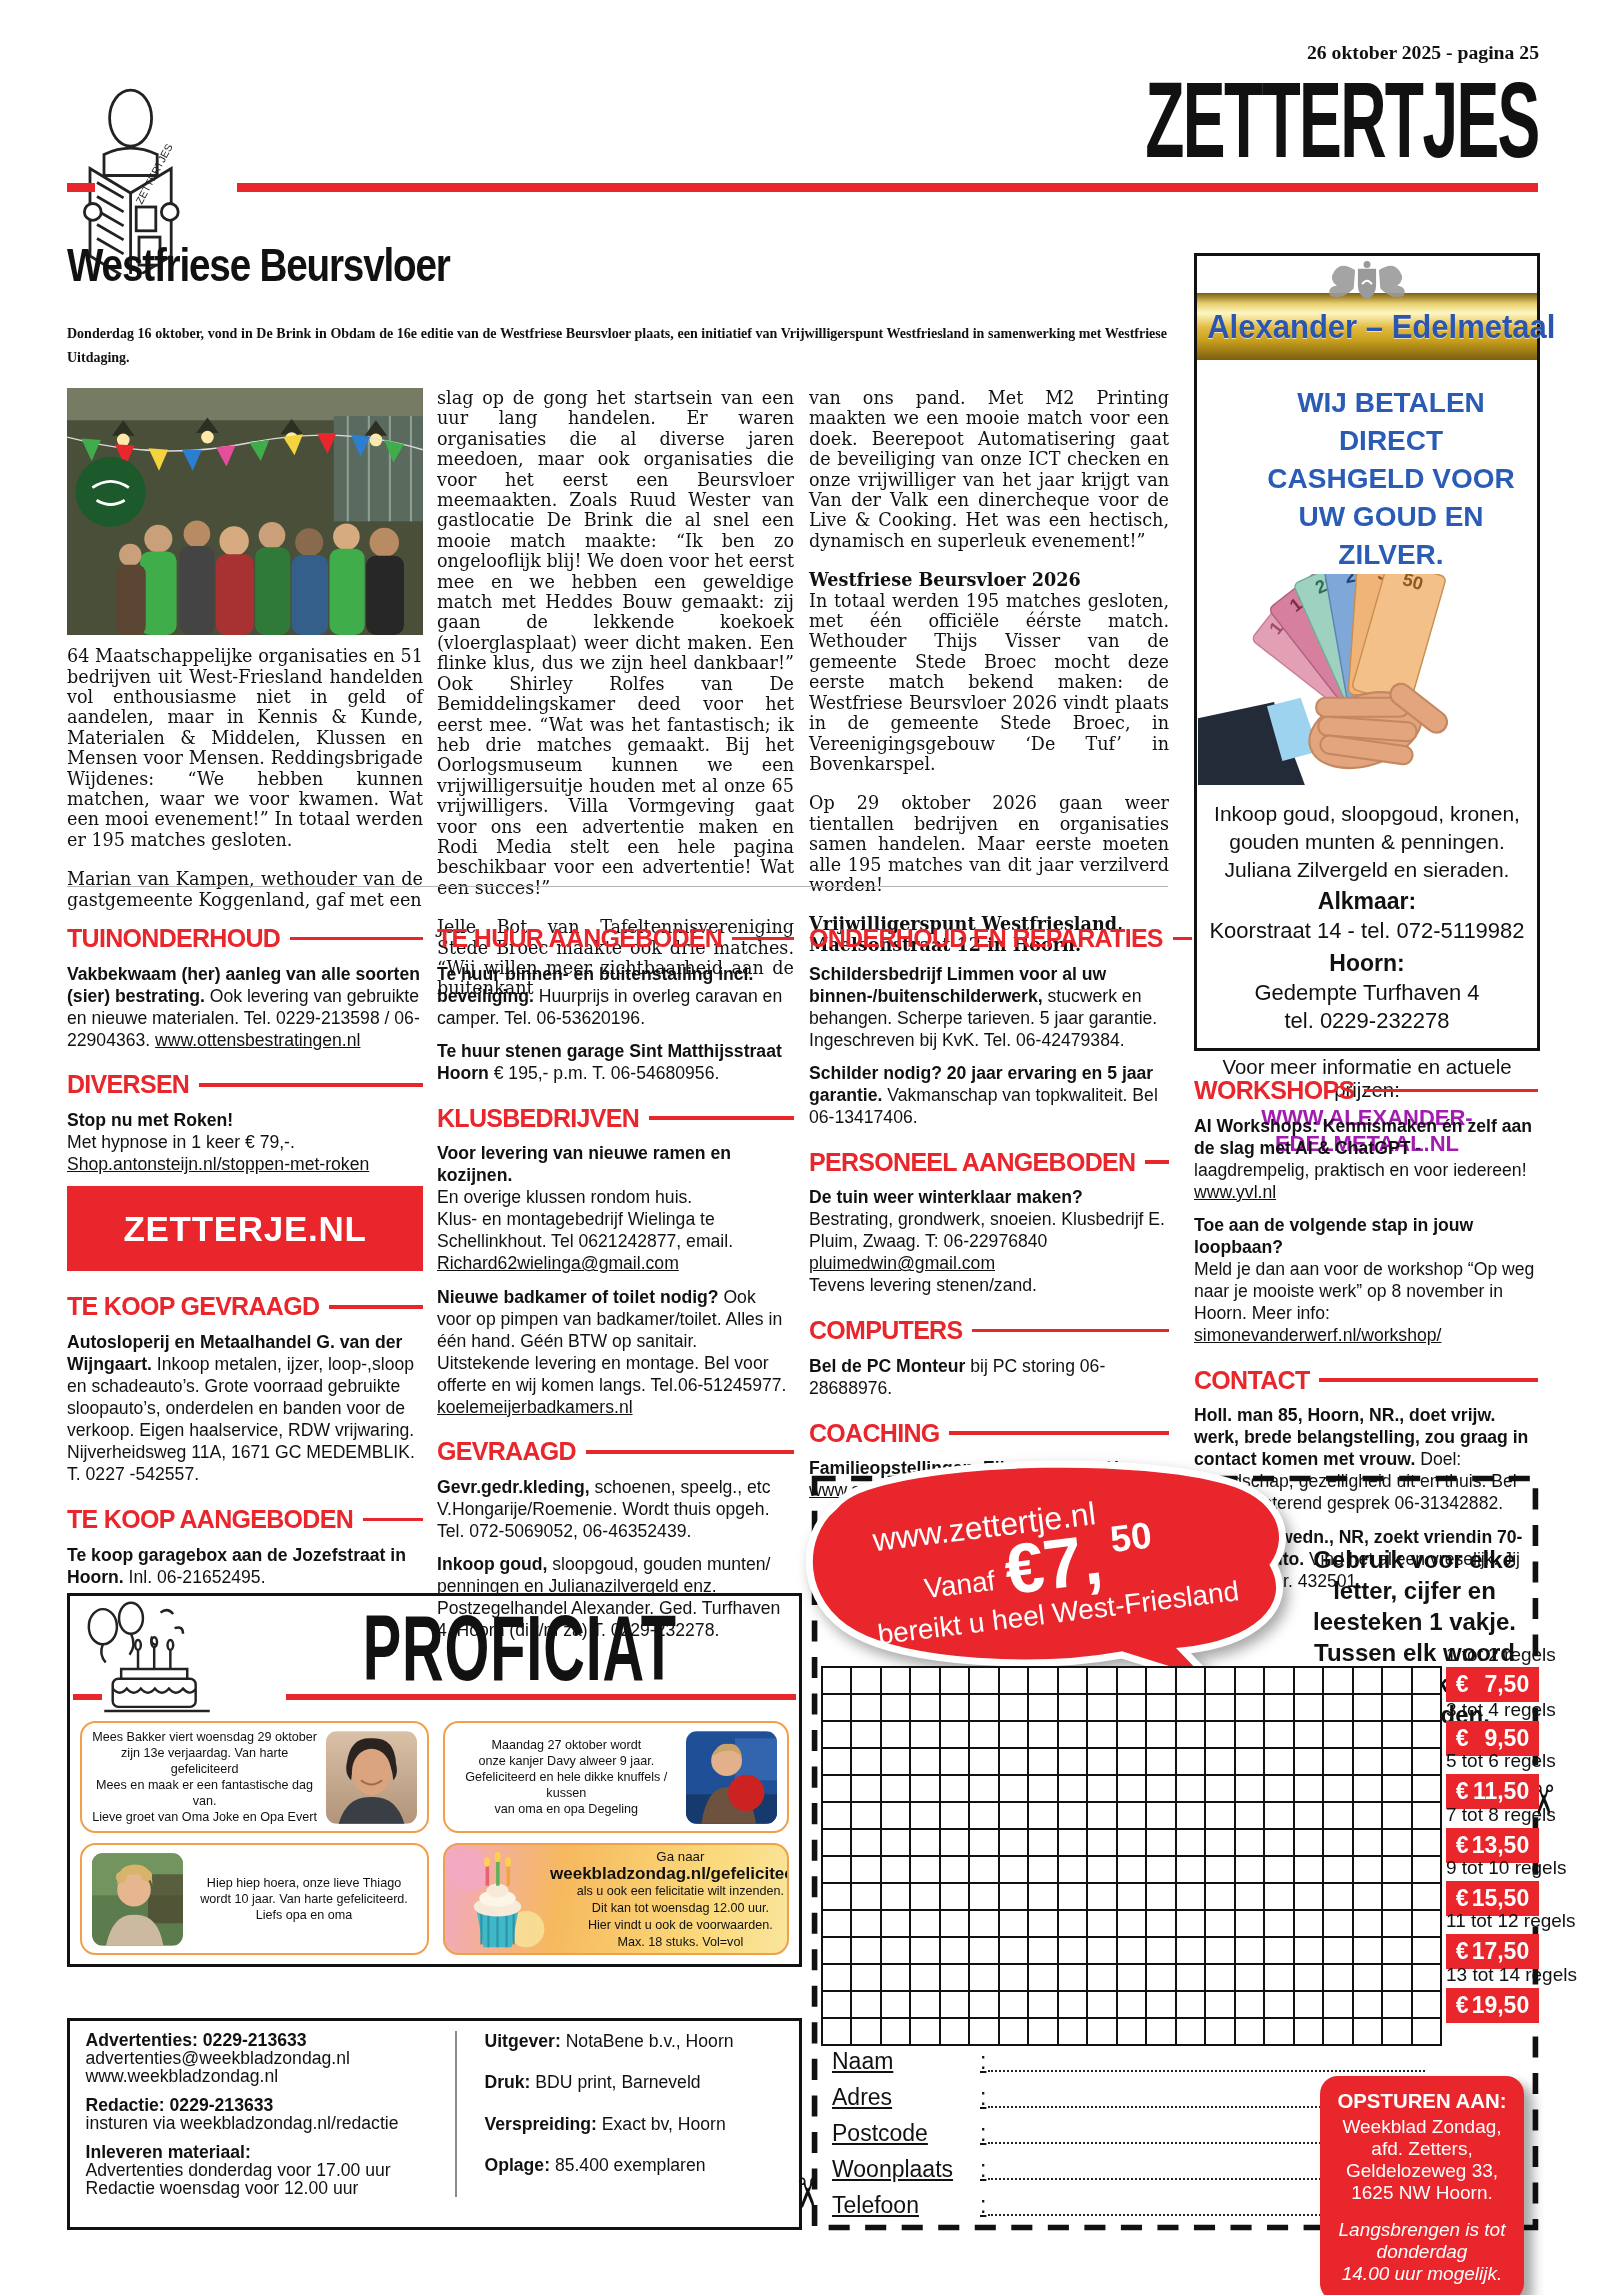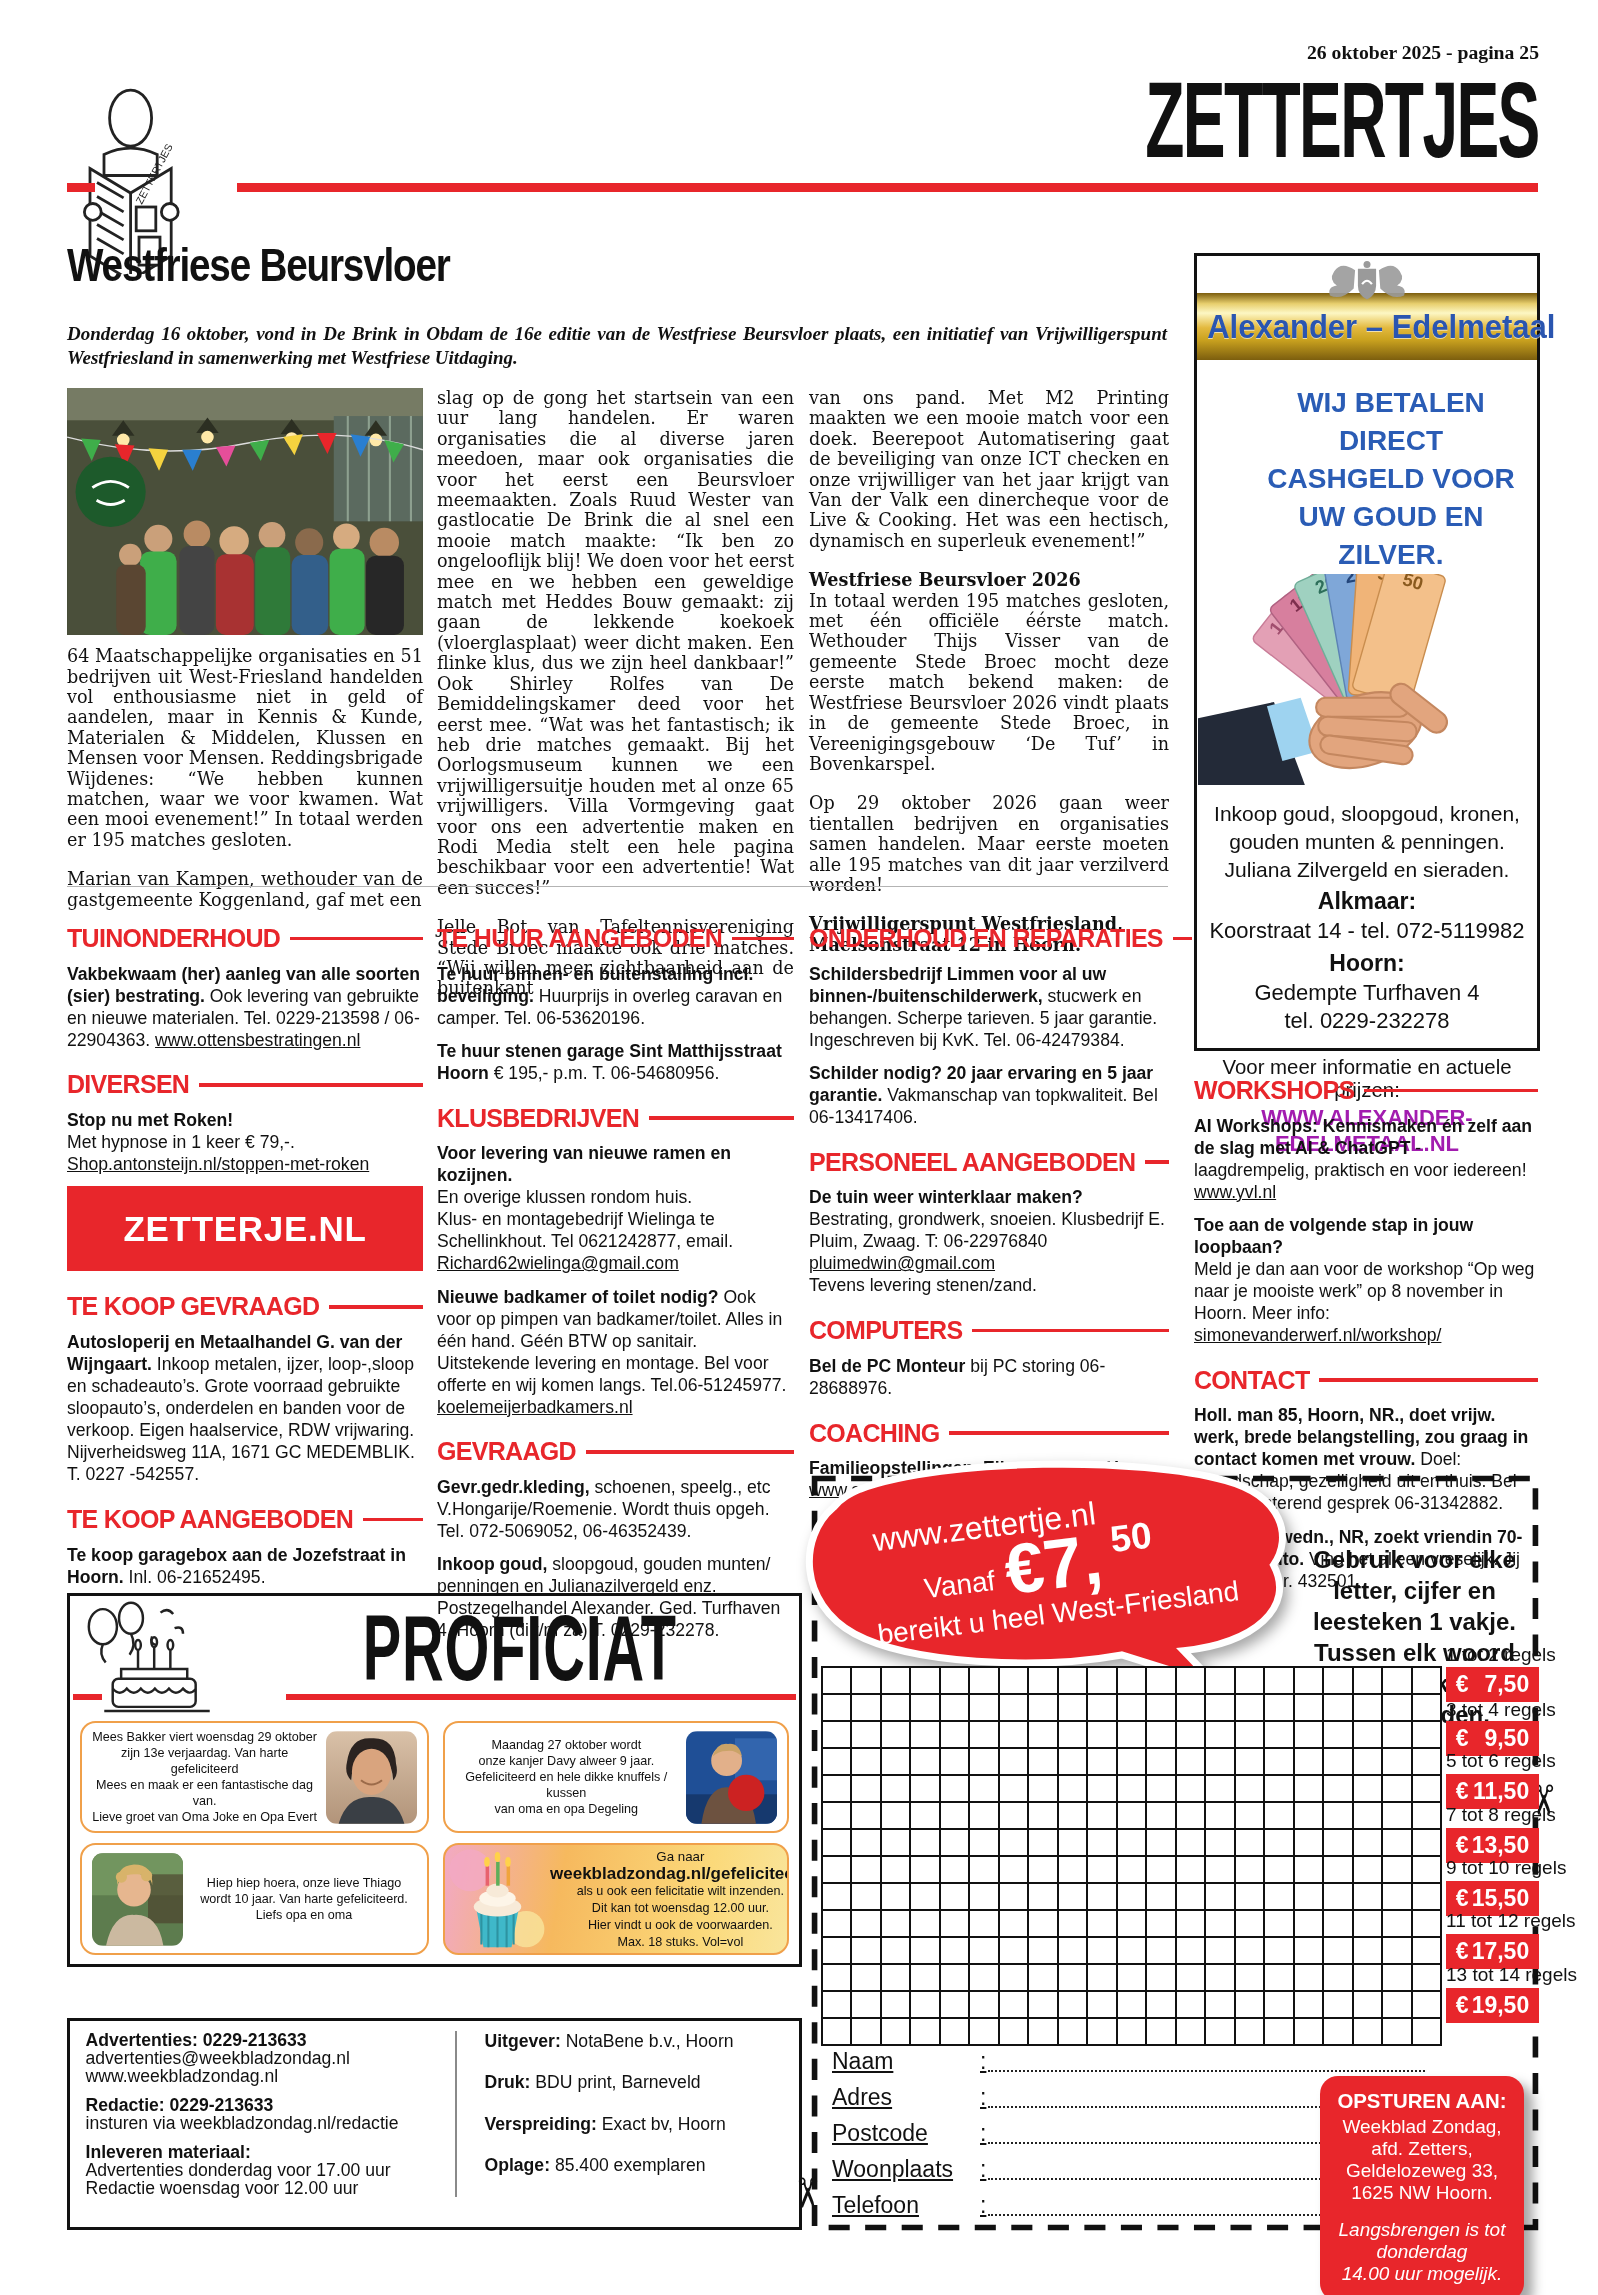--- a/index.html
+++ b/index.html
@@ -13,21 +13,21 @@
             font-weight:bold;font-size:19.7px;}
   .masthead{position:absolute;top:67px;right:60px;font-weight:bold;font-size:107px;line-height:1;
             letter-spacing:-2.8px;transform:scaleX(.60);transform-origin:right top;white-space:nowrap;}
   #reader-icon{position:absolute;left:69px;top:77px;}
   .rule-dash{position:absolute;left:67px;top:183px;width:28px;height:9px;background:var(--red);}
   .rule-main{position:absolute;left:237px;top:183px;width:1301px;height:9px;background:var(--red);}
   
   .article-title{position:absolute;left:67px;top:242px;font-weight:bold;font-size:46px;line-height:1;
                  letter-spacing:-1.4px;transform:scaleX(.84);transform-origin:left top;white-space:nowrap;}
   .intro{position:absolute;left:67px;top:322px;width:1100px;font-family:"Liberation Serif",serif;
-         font-weight:bold;font-size:19px;line-height:24px;text-align:justify;font-style:italic;}
+         font-weight:bold;font-size:14px;line-height:24px;text-align:justify;}
   .art-col{position:absolute;top:388px;}
   #art-col-0{left:67px;width:356px;}
   #art-col-1{left:437px;width:357px;}
   #art-col-2{left:809px;width:360px;}
   .art-col p{font-family:"DejaVu Serif",serif;font-size:17.6px;line-height:20.4px;text-align:justify;
              margin:0 0 19px;white-space:pre-line;}
   .art-col p.b{font-weight:bold;}
   .art-col p.h{margin-bottom:0;}
   .photo-frame{width:356px;height:247px;margin-bottom:11.2px;overflow:hidden;background:#39402e;}
   .hairline{position:absolute;left:67px;top:886px;width:1101px;height:1.4px;background:#b3b3b3;}

